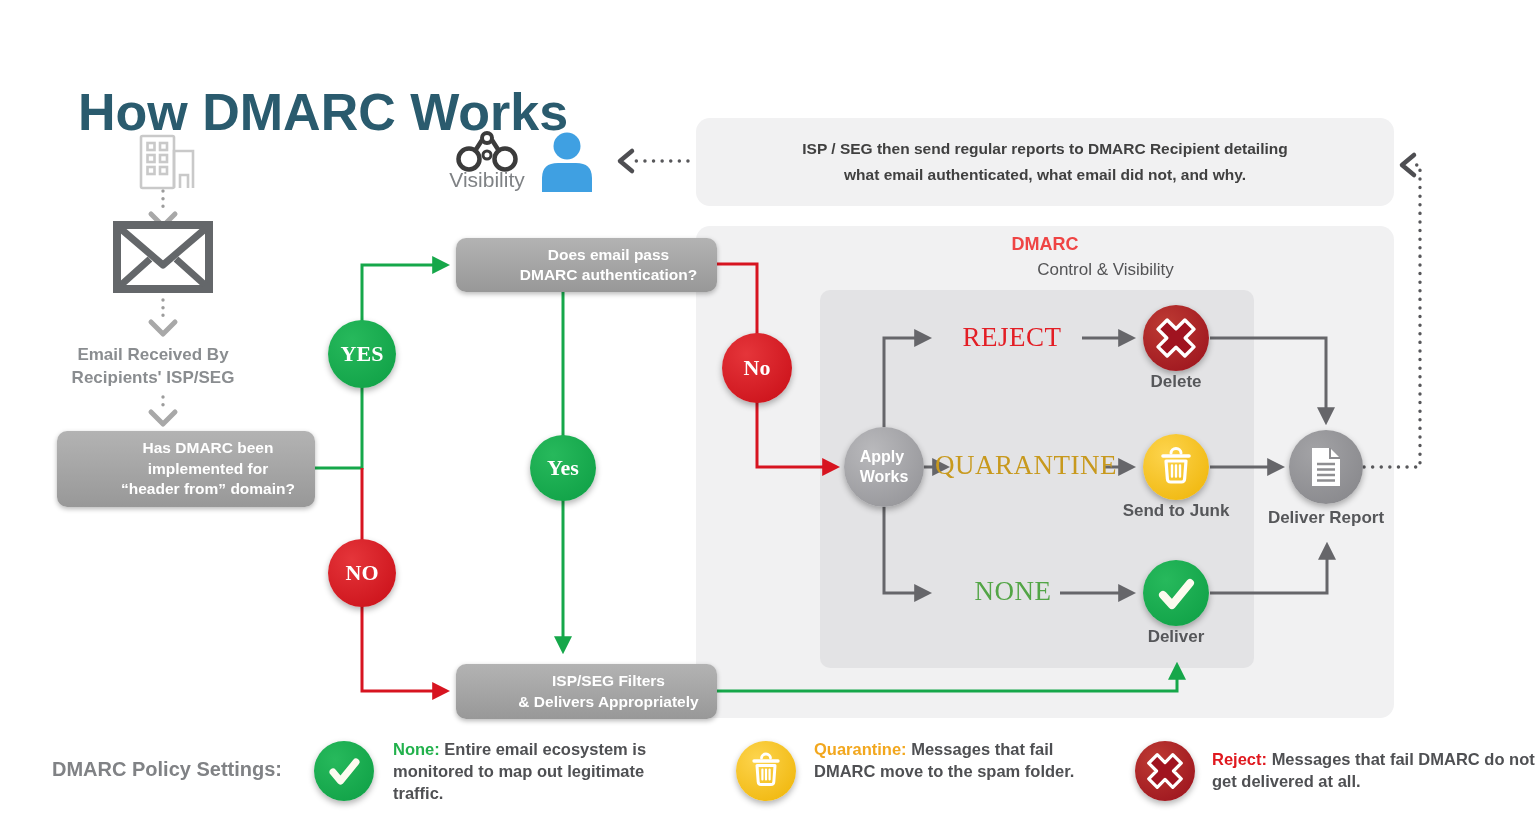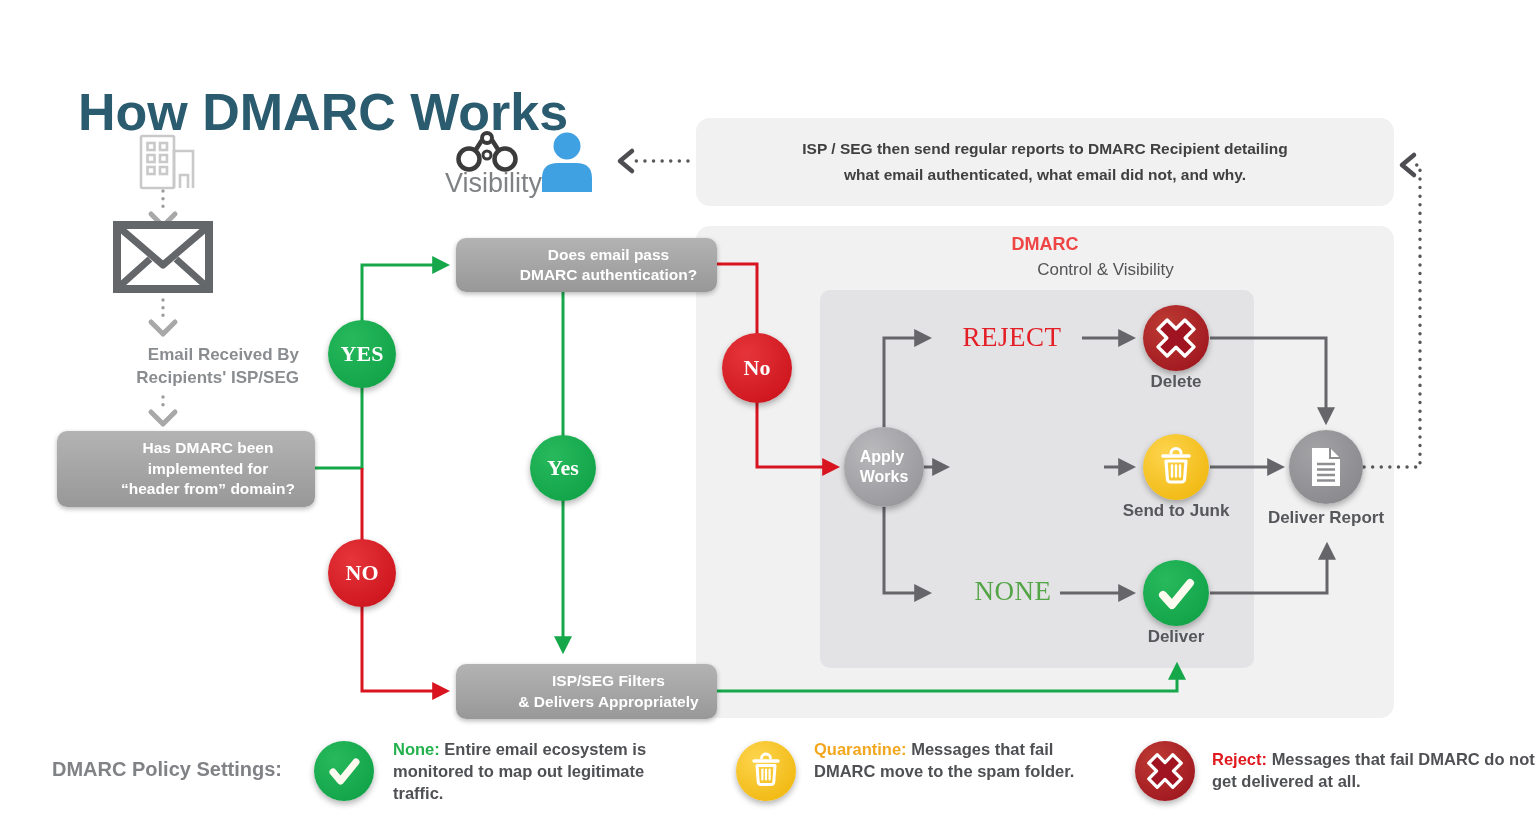--- a/index.html
+++ b/index.html
@@ -51,21 +51,21 @@
   
   .report-text{
     position:absolute;z-index:2;text-align:center;color:#404040;font-weight:600;
     font-size:15.5px;line-height:26px;
   }
   .report-text span{display:block;}
   
   .panel-h1{position:absolute;z-index:2;text-align:center;font-weight:bold;font-size:18px;color:#ef4444;}
   .panel-h2{position:absolute;z-index:2;text-align:center;font-size:17px;color:#545456;}
   
-  .vis-label{position:absolute;z-index:2;font-size:27px;font-weight:500;color:#7f8285;text-align:right;}
+  .vis-label{position:absolute;z-index:2;font-size:21px;font-weight:500;color:#7f8285;text-align:center;}
   
   .legend-title{position:absolute;z-index:2;font-size:20px;font-weight:bold;color:#808285;}
   .legend-text{position:absolute;z-index:2;font-size:16.5px;font-weight:bold;line-height:22px;color:#4f5053;}
   .t-green{color:#22b14c;}
   .t-yellow{color:#f2a71e;}
   .t-red{color:#e0191f;}
   .icon-wrap{position:absolute;z-index:2;}
 </style>
 </head>
 <body>
@@ -162,21 +162,21 @@
       <circle cx="31" cy="14" r="13.5" fill="#3fa0e2"></circle>
       <path d="M6,60 V46 Q6,31 22,31 H40 Q56,31 56,46 V60 Z" fill="#3fa0e2"></path>
     </svg>
   </div>
 
   <div class="report-text" style="left:716px;top:136px;width:658px;">
     <span>ISP / SEG then send regular reports to DMARC Recipient detailing</span>
     <span>what email authenticated, what email did not, and why.</span>
   </div>
 
-  <div class="flow-label" style="left:59px;top:344px;width:240px;text-align:right;">
+  <div class="flow-label" style="left:33px;top:344px;width:240px;">
     <span>Email Received By</span>
     <span>Recipients' ISP/SEG</span>
   </div>
 
   <div class="gbox" style="left:57px;top:431px;width:214px;height:76px;">
     <span>Has DMARC been</span>
     <span>implemented for</span>
     <span>“header from” domain?</span>
   </div>
 
@@ -206,20 +206,21 @@
   <div class="panel-h2" style="left:696px;top:260px;width:819px;">Control &amp; Visibility</div>
 
   <div class="circle c-gray" style="left:844px;top:427px;width:80px;height:80px;">
     <div class="apply-text">
       <span>Apply</span>
       <span>Works</span>
     </div>
   </div>
 
   <div class="policy" style="left:932px;top:322px;width:160px;color:#e31e25;">REJECT</div>
+  <div class="policy" style="left:926px;top:450px;width:200px;color:#c8991d;">QUARANTINE</div>
   <div class="policy" style="left:933px;top:576px;width:160px;color:#53a546;">NONE</div>
 
   <div class="circle c-darkred" style="left:1143px;top:305px;width:66px;height:66px;">
     <svg width="50" height="50" viewBox="-25 -25 50 50">
       <g transform="rotate(45)">
         <polygon points="-19,-6.5 -6.5,-6.5 -6.5,-19 6.5,-19 6.5,-6.5 19,-6.5 19,6.5 6.5,6.5 6.5,19 -6.5,19 -6.5,6.5 -19,6.5" fill="#a01320" stroke="#ffffff" stroke-width="3.4" stroke-linejoin="round"></polygon>
       </g>
     </svg>
   </div>
   <div class="circle c-yellow" style="left:1143px;top:434px;width:66px;height:66px;">

